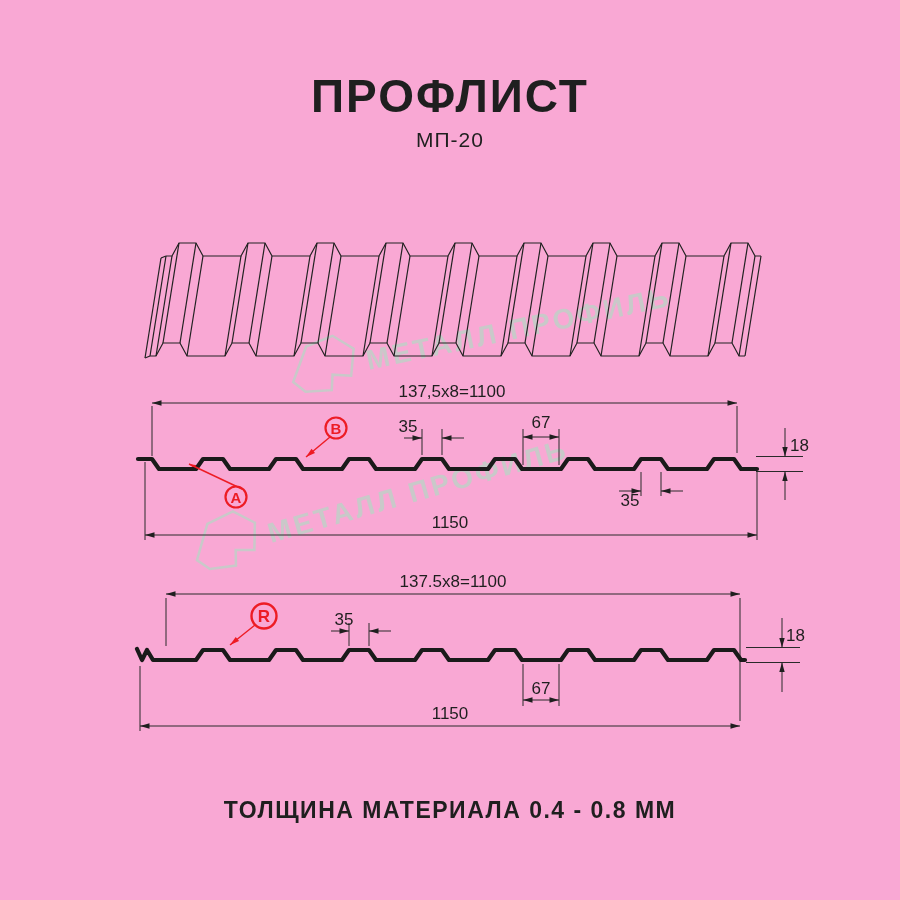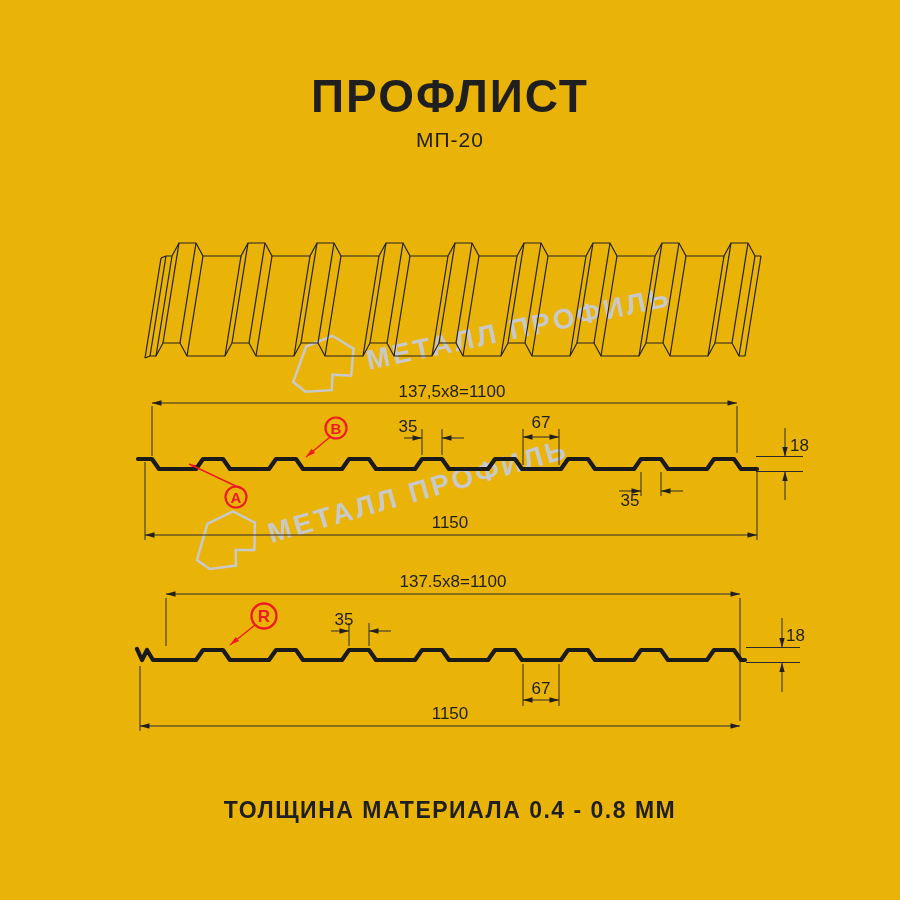--- a/index.html
+++ b/index.html
@@ -1,16 +1,16 @@
 <!DOCTYPE html>
 <html><head>
 <meta charset="utf-8">
 <style>
   html,body{margin:0;padding:0;background:#ffffff;}
-  .stage{position:relative;width:900px;height:900px;background:#eab308;overflow:hidden;
+  .stage{position:relative;width:900px;height:900px;background:#f9a8d4;overflow:hidden;
          font-family:"Liberation Sans", sans-serif;}
   svg{display:block}
   text{fill:#1f1f1f}
   .title-txt{font-size:46px;font-weight:bold;letter-spacing:2px;}
   .subtitle-txt{font-size:21px;font-weight:500;letter-spacing:1px;}
   .footer-txt{font-size:23px;font-weight:600;letter-spacing:1.5px;}
   .dim{font-size:17px;}
   .red-letter{font-size:15px;font-weight:bold;fill:#ed1c24;}
   .wm-text{font-size:28px;font-weight:bold;letter-spacing:3px;fill:#c9c9c9;}
 </style>

